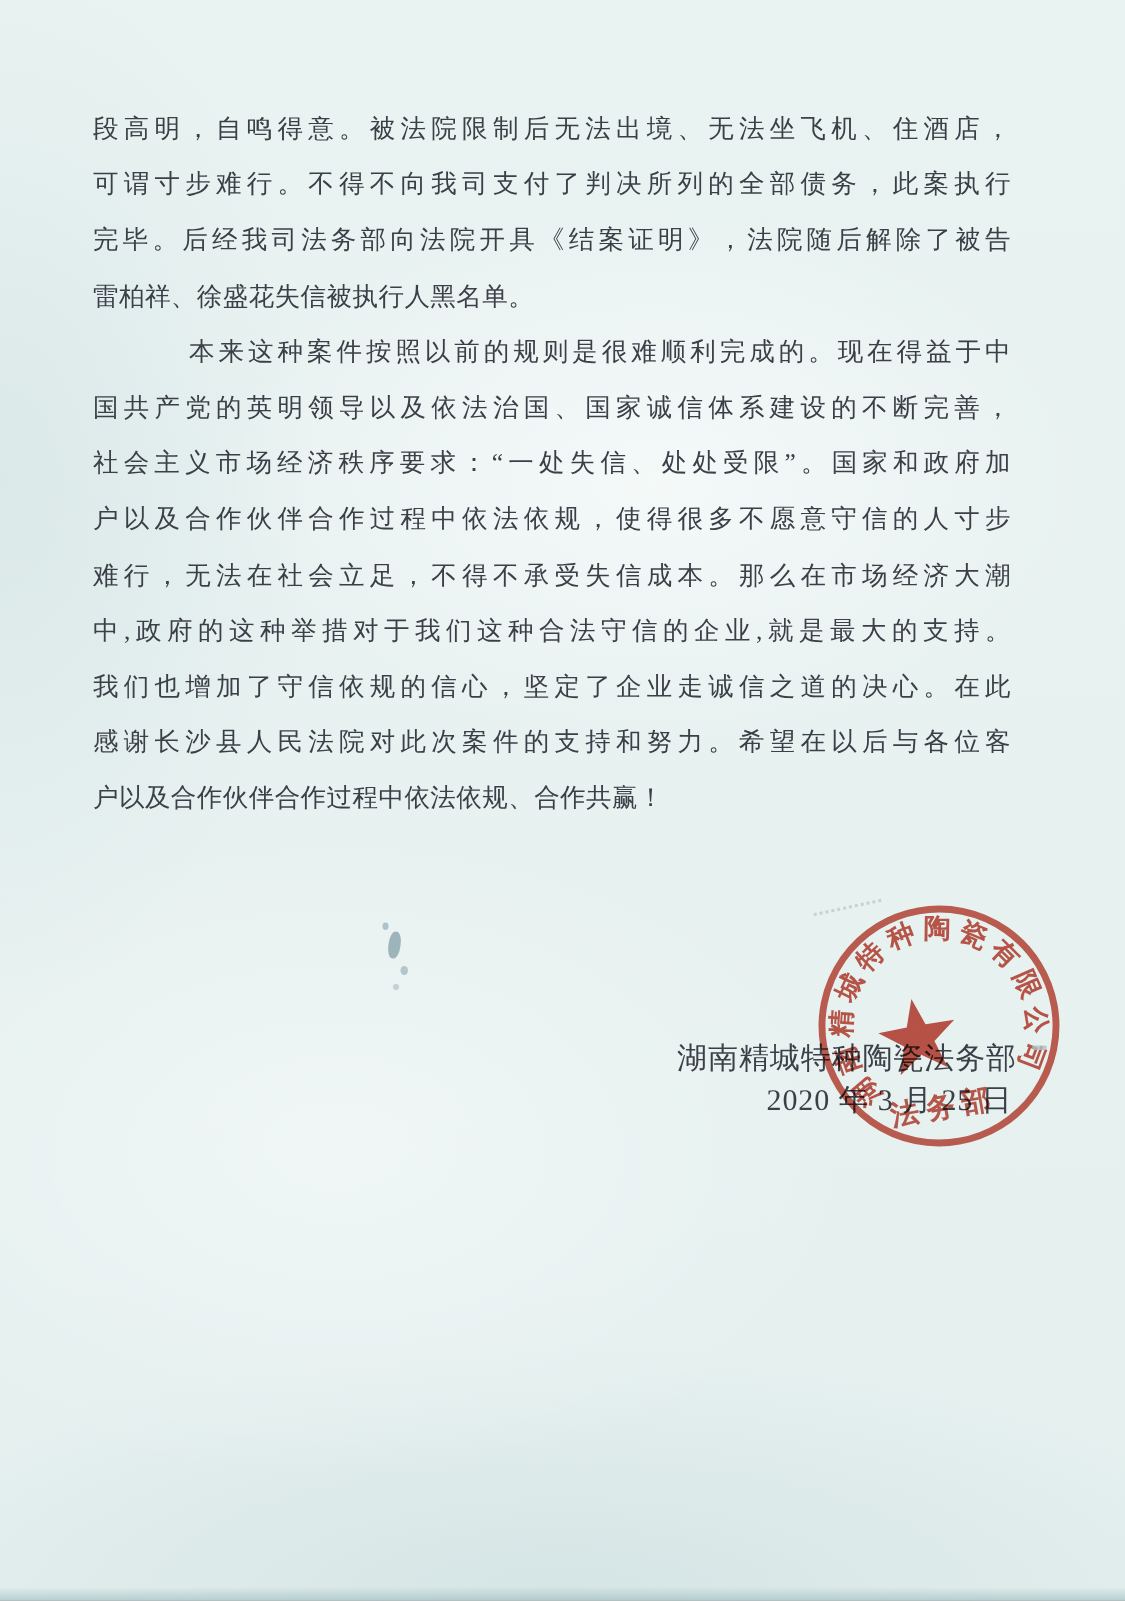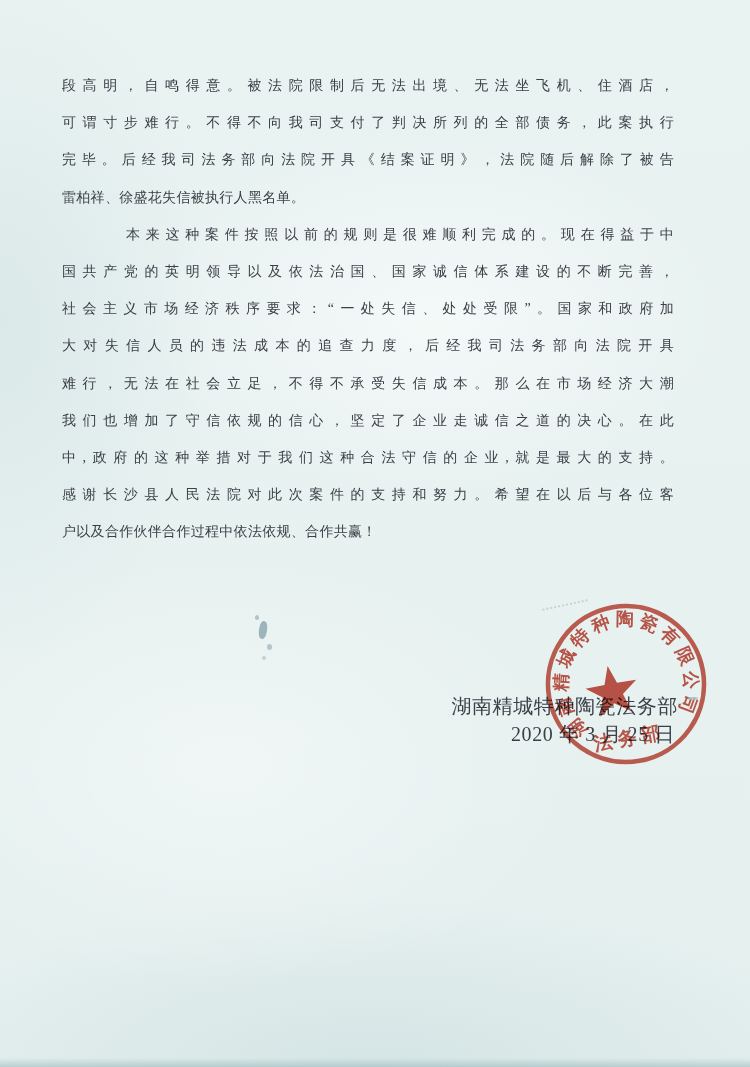--- a/index.html
+++ b/index.html
@@ -13,21 +13,21 @@
       radial-gradient(ellipse 300px 500px at 0% 30%, rgba(190,212,213,.30), rgba(190,212,213,0) 70%),
       linear-gradient(#e9f3f2,#e5f0ef);
   }
   .page::after{
     content:"";position:absolute;left:0;right:0;bottom:0;height:9px;
     background:linear-gradient(rgba(160,190,193,0),rgba(150,182,186,.55));
     pointer-events:none;
   }
   .doc-body{
     position:absolute;left:62px;top:67px;width:612px;
-    font-size:14px;line-height:37.2px;color:#3b3f47;
+    font-size:17px;line-height:37.2px;color:#3b3f47;
     letter-spacing:.3px;
   }
   .line{height:37.2px;white-space:nowrap;}
   .line.j{white-space:normal;text-align:justify;text-align-last:justify;}
   .line.ind-lg{padding-left:64px;}
   .line.ind-sm{padding-left:40px;}
   .signature{
     position:absolute;top:692px;right:72px;
     font-size:20px;line-height:28px;color:#3b3f47;letter-spacing:.6px;
   }
@@ -60,24 +60,24 @@
 <div class="page">
 
   <div class="doc-body">
     <div class="line j">段高明，自鸣得意。被法院限制后无法出境、无法坐飞机、住酒店，</div>
     <div class="line j">可谓寸步难行。不得不向我司支付了判决所列的全部债务，此案执行</div>
     <div class="line j">完毕。后经我司法务部向法院开具《结案证明》，法院随后解除了被告</div>
     <div class="line">雷柏祥、徐盛花失信被执行人黑名单。</div>
     <div class="line j ind-lg">本来这种案件按照以前的规则是很难顺利完成的。现在得益于中</div>
     <div class="line j">国共产党的英明领导以及依法治国、国家诚信体系建设的不断完善，</div>
     <div class="line j">社会主义市场经济秩序要求：“一处失信、处处受限”。国家和政府加</div>
-    <div class="line j">大对失信人员的违法成本的追查力度，后经我司法务部向法院开具</div>
+    <div class="line j">户以及合作伙伴合作过程中依法依规，使得很多不愿意守信的人寸步</div>
     <div class="line j">难行，无法在社会立足，不得不承受失信成本。那么在市场经济大潮</div>
+    <div class="line j">中,政府的这种举措对于我们这种合法守信的企业,就是最大的支持。</div>
     <div class="line j">我们也增加了守信依规的信心，坚定了企业走诚信之道的决心。在此</div>
-    <div class="line j">中,政府的这种举措对于我们这种合法守信的企业,就是最大的支持。</div>
     <div class="line j">感谢长沙县人民法院对此次案件的支持和努力。希望在以后与各位客</div>
     <div class="line">户以及合作伙伴合作过程中依法依规、合作共赢！</div>
   </div>
 
   <div class="signature">湖南精城特种陶瓷法务部</div>
   <div class="date">2020 年 3 月 25 日</div>
 
   <div class="stamp-wrap">
     <svg viewBox="0 0 180 180" width="180" height="180" xmlns="http://www.w3.org/2000/svg">
       <circle class="seal-ring" cx="90" cy="90" r="78"></circle>

